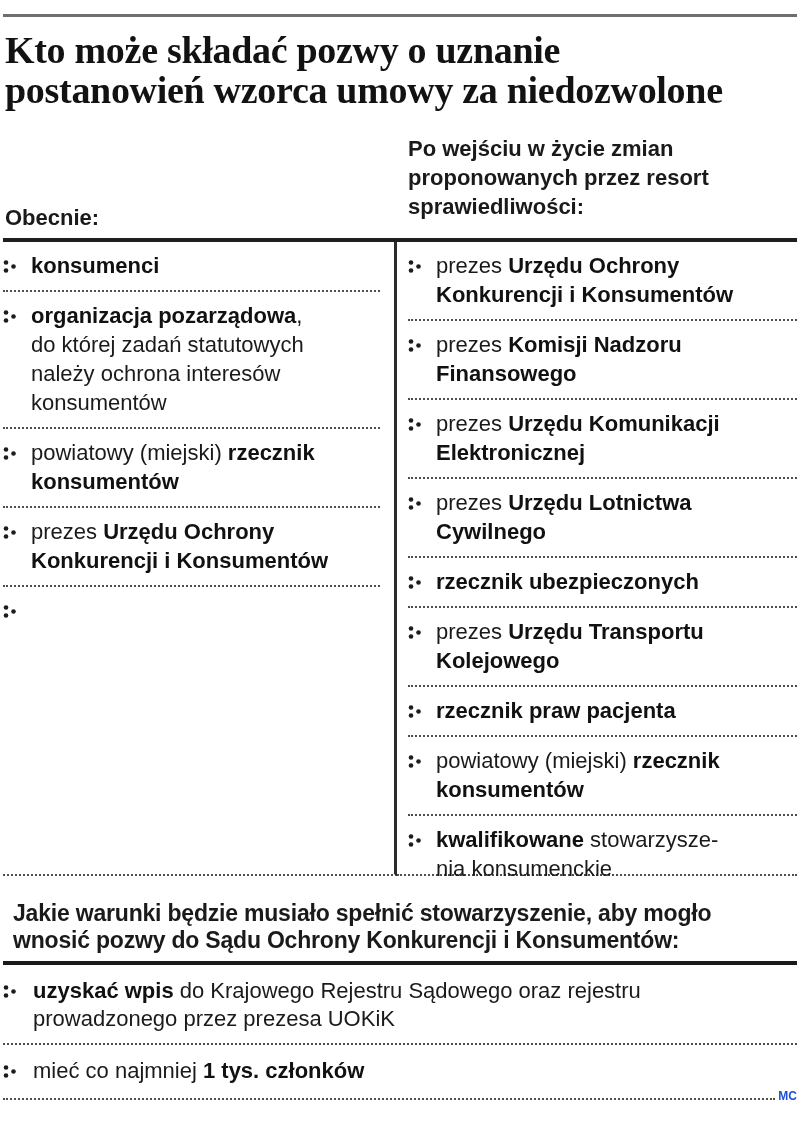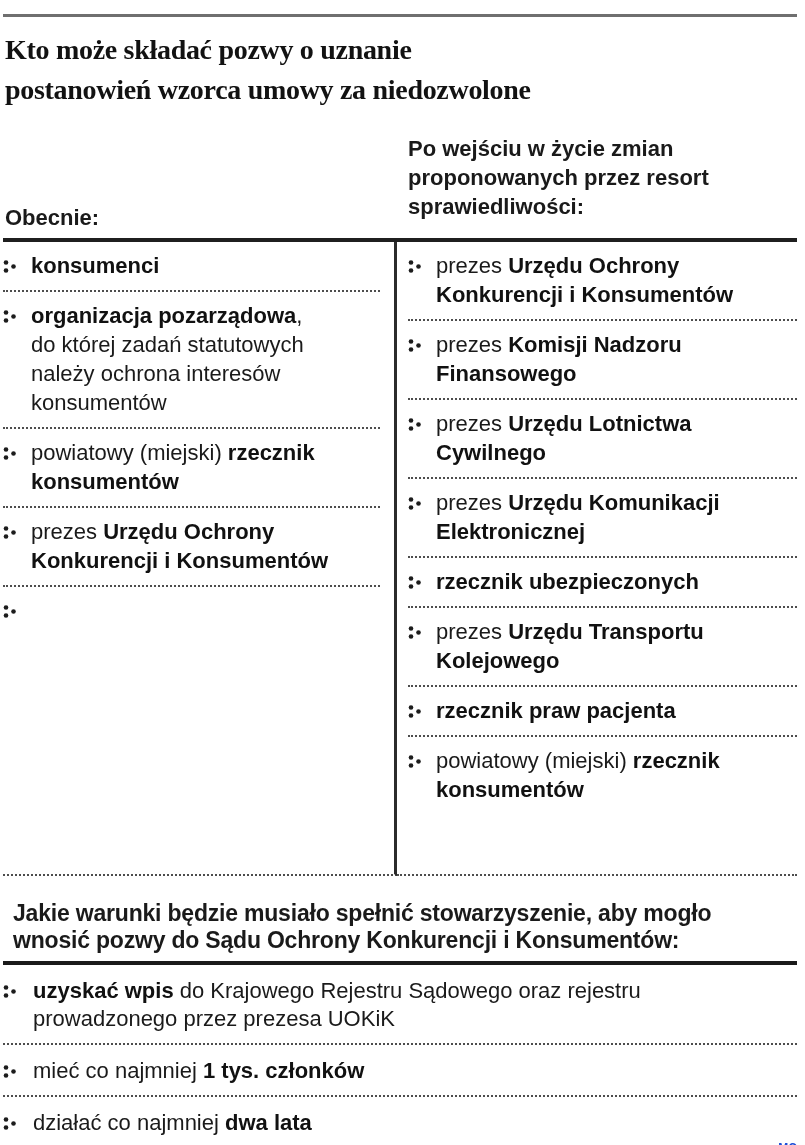--- a/index.html
+++ b/index.html
@@ -11,21 +11,21 @@
     font-family: "Liberation Sans", sans-serif;
     overflow: hidden;
   }
   .page { padding: 0 8px 0 3px; }
 
   .top-rule { margin-top: 14px; height: 3px; background: #6f6f6f; }
 
   .title {
     font-family: "Liberation Serif", serif;
     font-weight: 700;
-    font-size: 28px;
+    font-size: 38px;
     line-height: 40px;
     letter-spacing: -0.3px;
     color: #121212;
     margin: 13px 0 0 2px;
     white-space: pre-line;
   }
 
   .headers { display: flex; align-items: flex-end; margin-top: 24px; }
   .hdr-left {
     width: 394px; padding-left: 2px; margin-bottom: 7px;
@@ -137,75 +137,76 @@
         <li class="item"><span class="bullet"><svg width="14" height="20" viewBox="0 0 14 20">
               <circle cx="3" cy="5.5" r="2.3"></circle>
               <circle cx="3" cy="13.5" r="2.3"></circle>
               <circle cx="10.5" cy="9.5" r="2.3"></circle>
             </svg></span><span><span>prezes </span><span class="b">Komisji Nadzoru
 Finansowego</span></span></li>
         <li class="item"><span class="bullet"><svg width="14" height="20" viewBox="0 0 14 20">
               <circle cx="3" cy="5.5" r="2.3"></circle>
               <circle cx="3" cy="13.5" r="2.3"></circle>
               <circle cx="10.5" cy="9.5" r="2.3"></circle>
+            </svg></span><span><span>prezes </span><span class="b">Urzędu Komunikacji
+Elektronicznej</span></span></li>
+        <li class="item"><span class="bullet"><svg width="14" height="20" viewBox="0 0 14 20">
+              <circle cx="3" cy="5.5" r="2.3"></circle>
+              <circle cx="3" cy="13.5" r="2.3"></circle>
+              <circle cx="10.5" cy="9.5" r="2.3"></circle>
             </svg></span><span><span>prezes </span><span class="b">Urzędu Lotnictwa
 Cywilnego</span></span></li>
         <li class="item"><span class="bullet"><svg width="14" height="20" viewBox="0 0 14 20">
               <circle cx="3" cy="5.5" r="2.3"></circle>
               <circle cx="3" cy="13.5" r="2.3"></circle>
               <circle cx="10.5" cy="9.5" r="2.3"></circle>
-            </svg></span><span><span>prezes </span><span class="b">Urzędu Komunikacji
-Elektronicznej</span></span></li>
-        <li class="item"><span class="bullet"><svg width="14" height="20" viewBox="0 0 14 20">
-              <circle cx="3" cy="5.5" r="2.3"></circle>
-              <circle cx="3" cy="13.5" r="2.3"></circle>
-              <circle cx="10.5" cy="9.5" r="2.3"></circle>
             </svg></span><span><span class="b">rzecznik ubezpieczonych</span></span></li>
         <li class="item"><span class="bullet"><svg width="14" height="20" viewBox="0 0 14 20">
               <circle cx="3" cy="5.5" r="2.3"></circle>
               <circle cx="3" cy="13.5" r="2.3"></circle>
               <circle cx="10.5" cy="9.5" r="2.3"></circle>
             </svg></span><span><span>prezes </span><span class="b">Urzędu Transportu
 Kolejowego</span></span></li>
         <li class="item"><span class="bullet"><svg width="14" height="20" viewBox="0 0 14 20">
               <circle cx="3" cy="5.5" r="2.3"></circle>
               <circle cx="3" cy="13.5" r="2.3"></circle>
               <circle cx="10.5" cy="9.5" r="2.3"></circle>
             </svg></span><span><span class="b">rzecznik praw pacjenta</span></span></li>
         <li class="item"><span class="bullet"><svg width="14" height="20" viewBox="0 0 14 20">
               <circle cx="3" cy="5.5" r="2.3"></circle>
               <circle cx="3" cy="13.5" r="2.3"></circle>
               <circle cx="10.5" cy="9.5" r="2.3"></circle>
             </svg></span><span><span>powiatowy (miejski) </span><span class="b">rzecznik
 konsumentów</span></span></li>
+        <li class="item"><span class="bullet"><svg width="14" height="20" viewBox="0 0 14 20">
+              <circle cx="3" cy="5.5" r="2.3"></circle>
+              <circle cx="3" cy="13.5" r="2.3"></circle>
+              <circle cx="10.5" cy="9.5" r="2.3"></circle>
+            </svg></span><span><span class="b">kwalifikowane</span><span> stowarzysze-
+nia konsumenckie</span></span></li>
       </ul>
   </div>
 
   <h2 class="bottom-heading">Jakie warunki będzie musiało spełnić stowarzyszenie, aby mogło
 wnosić pozwy do Sądu Ochrony Konkurencji i Konsumentów:</h2>
 
   <div class="thick-rule"></div>
 
   <ul class="bottom-list">
       <li class="item"><span class="bullet"><svg width="14" height="20" viewBox="0 0 14 20">
             <circle cx="3" cy="5.5" r="2.3"></circle>
             <circle cx="3" cy="13.5" r="2.3"></circle>
             <circle cx="10.5" cy="9.5" r="2.3"></circle>
           </svg></span><span><span class="b">uzyskać wpis</span><span> do Krajowego Rejestru Sądowego oraz rejestru
 prowadzonego przez prezesa UOKiK</span></span></li>
       <li class="item"><span class="bullet"><svg width="14" height="20" viewBox="0 0 14 20">
             <circle cx="3" cy="5.5" r="2.3"></circle>
             <circle cx="3" cy="13.5" r="2.3"></circle>
             <circle cx="10.5" cy="9.5" r="2.3"></circle>
           </svg></span><span><span>mieć co najmniej </span><span class="b">1 tys. członków</span></span></li>
-      <li class="item"><span class="bullet"><svg width="14" height="20" viewBox="0 0 14 20">
-            <circle cx="3" cy="5.5" r="2.3"></circle>
-            <circle cx="3" cy="13.5" r="2.3"></circle>
-            <circle cx="10.5" cy="9.5" r="2.3"></circle>
-          </svg></span><span><span>działać co najmniej </span><span class="b">dwa lata</span></span></li>
     </ul>
 
   <div class="footer">
     <div class="footer-dots"></div>
     <span class="credit">MC</span>
   </div>
 
 </div>
 
 </body></html>

